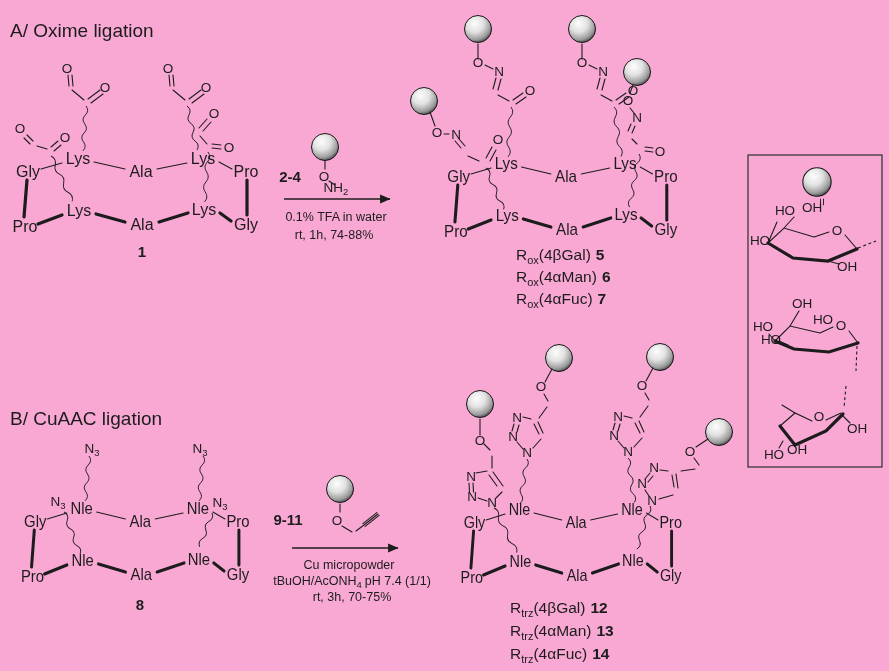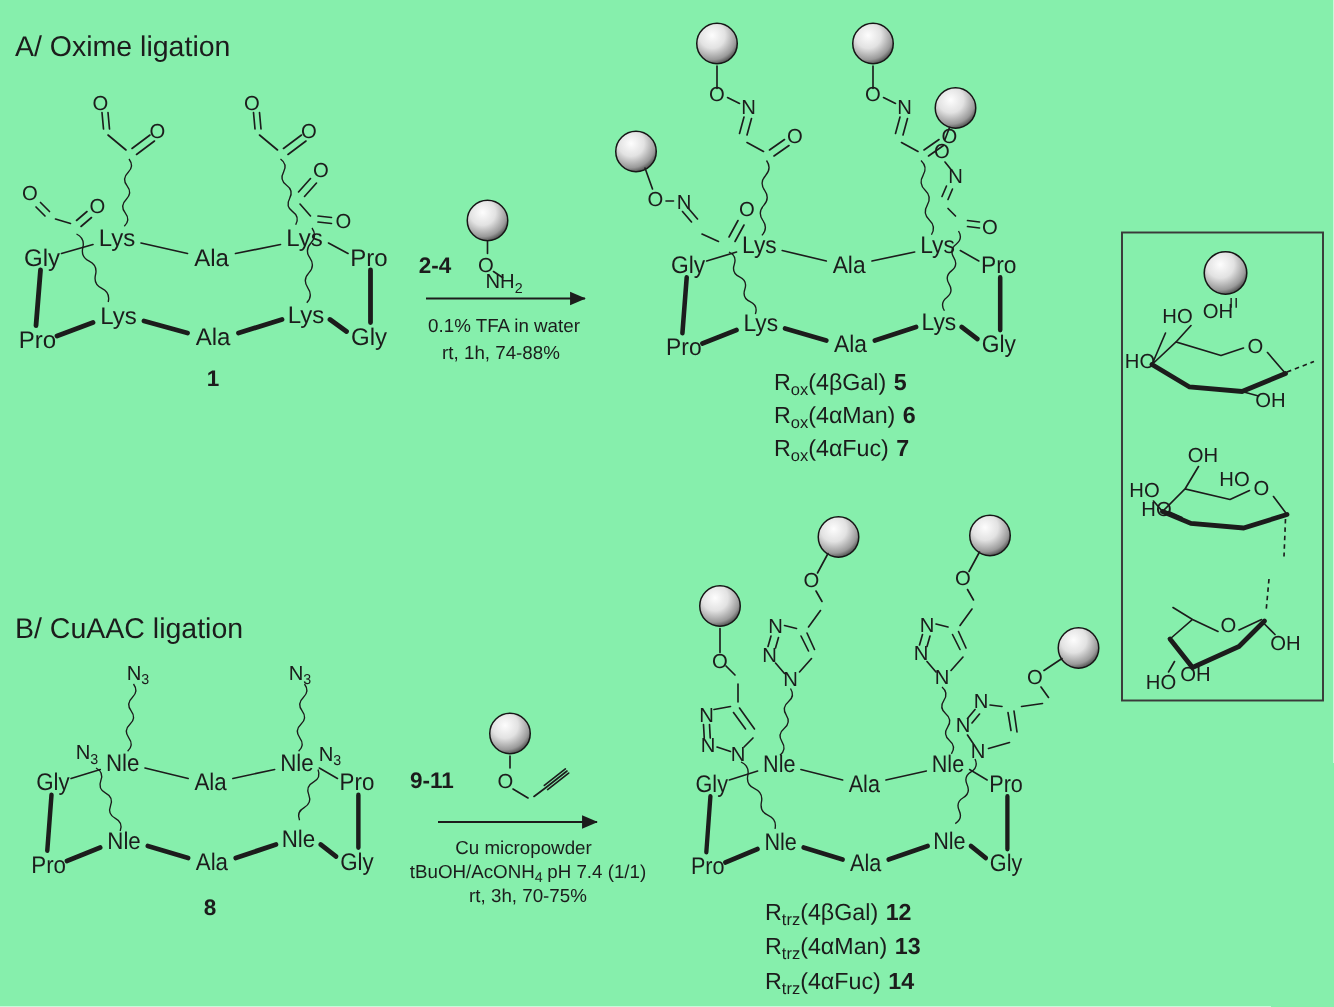--- a/index.html
+++ b/index.html
@@ -1,16 +1,16 @@
 <!DOCTYPE html>
 <html><head>
 <meta charset="utf-8">
 <style>
   html,body{margin:0;padding:0;background:#ffffff;}
-  .canvas{width:889px;height:671px;position:relative;background:#86efac;overflow:hidden;}
+  .canvas{width:889px;height:671px;position:relative;background:#f9a8d4;overflow:hidden;}
   svg{display:block;}
   text{font-family:"Liberation Sans","DejaVu Sans",sans-serif;fill:#1c1c1c;}
   .ttl{font-size:19px;}
   .res{font-size:16px;text-anchor:middle;}
   .atom{font-size:13.5px;text-anchor:middle;}
   .sub{font-size:9.5px;}
   .cond{font-size:12.5px;text-anchor:middle;}
   .comp{font-size:15px;font-weight:bold;text-anchor:middle;}
   .plabel{font-size:15.5px;}
   .plabel .sub{font-size:11px;}

